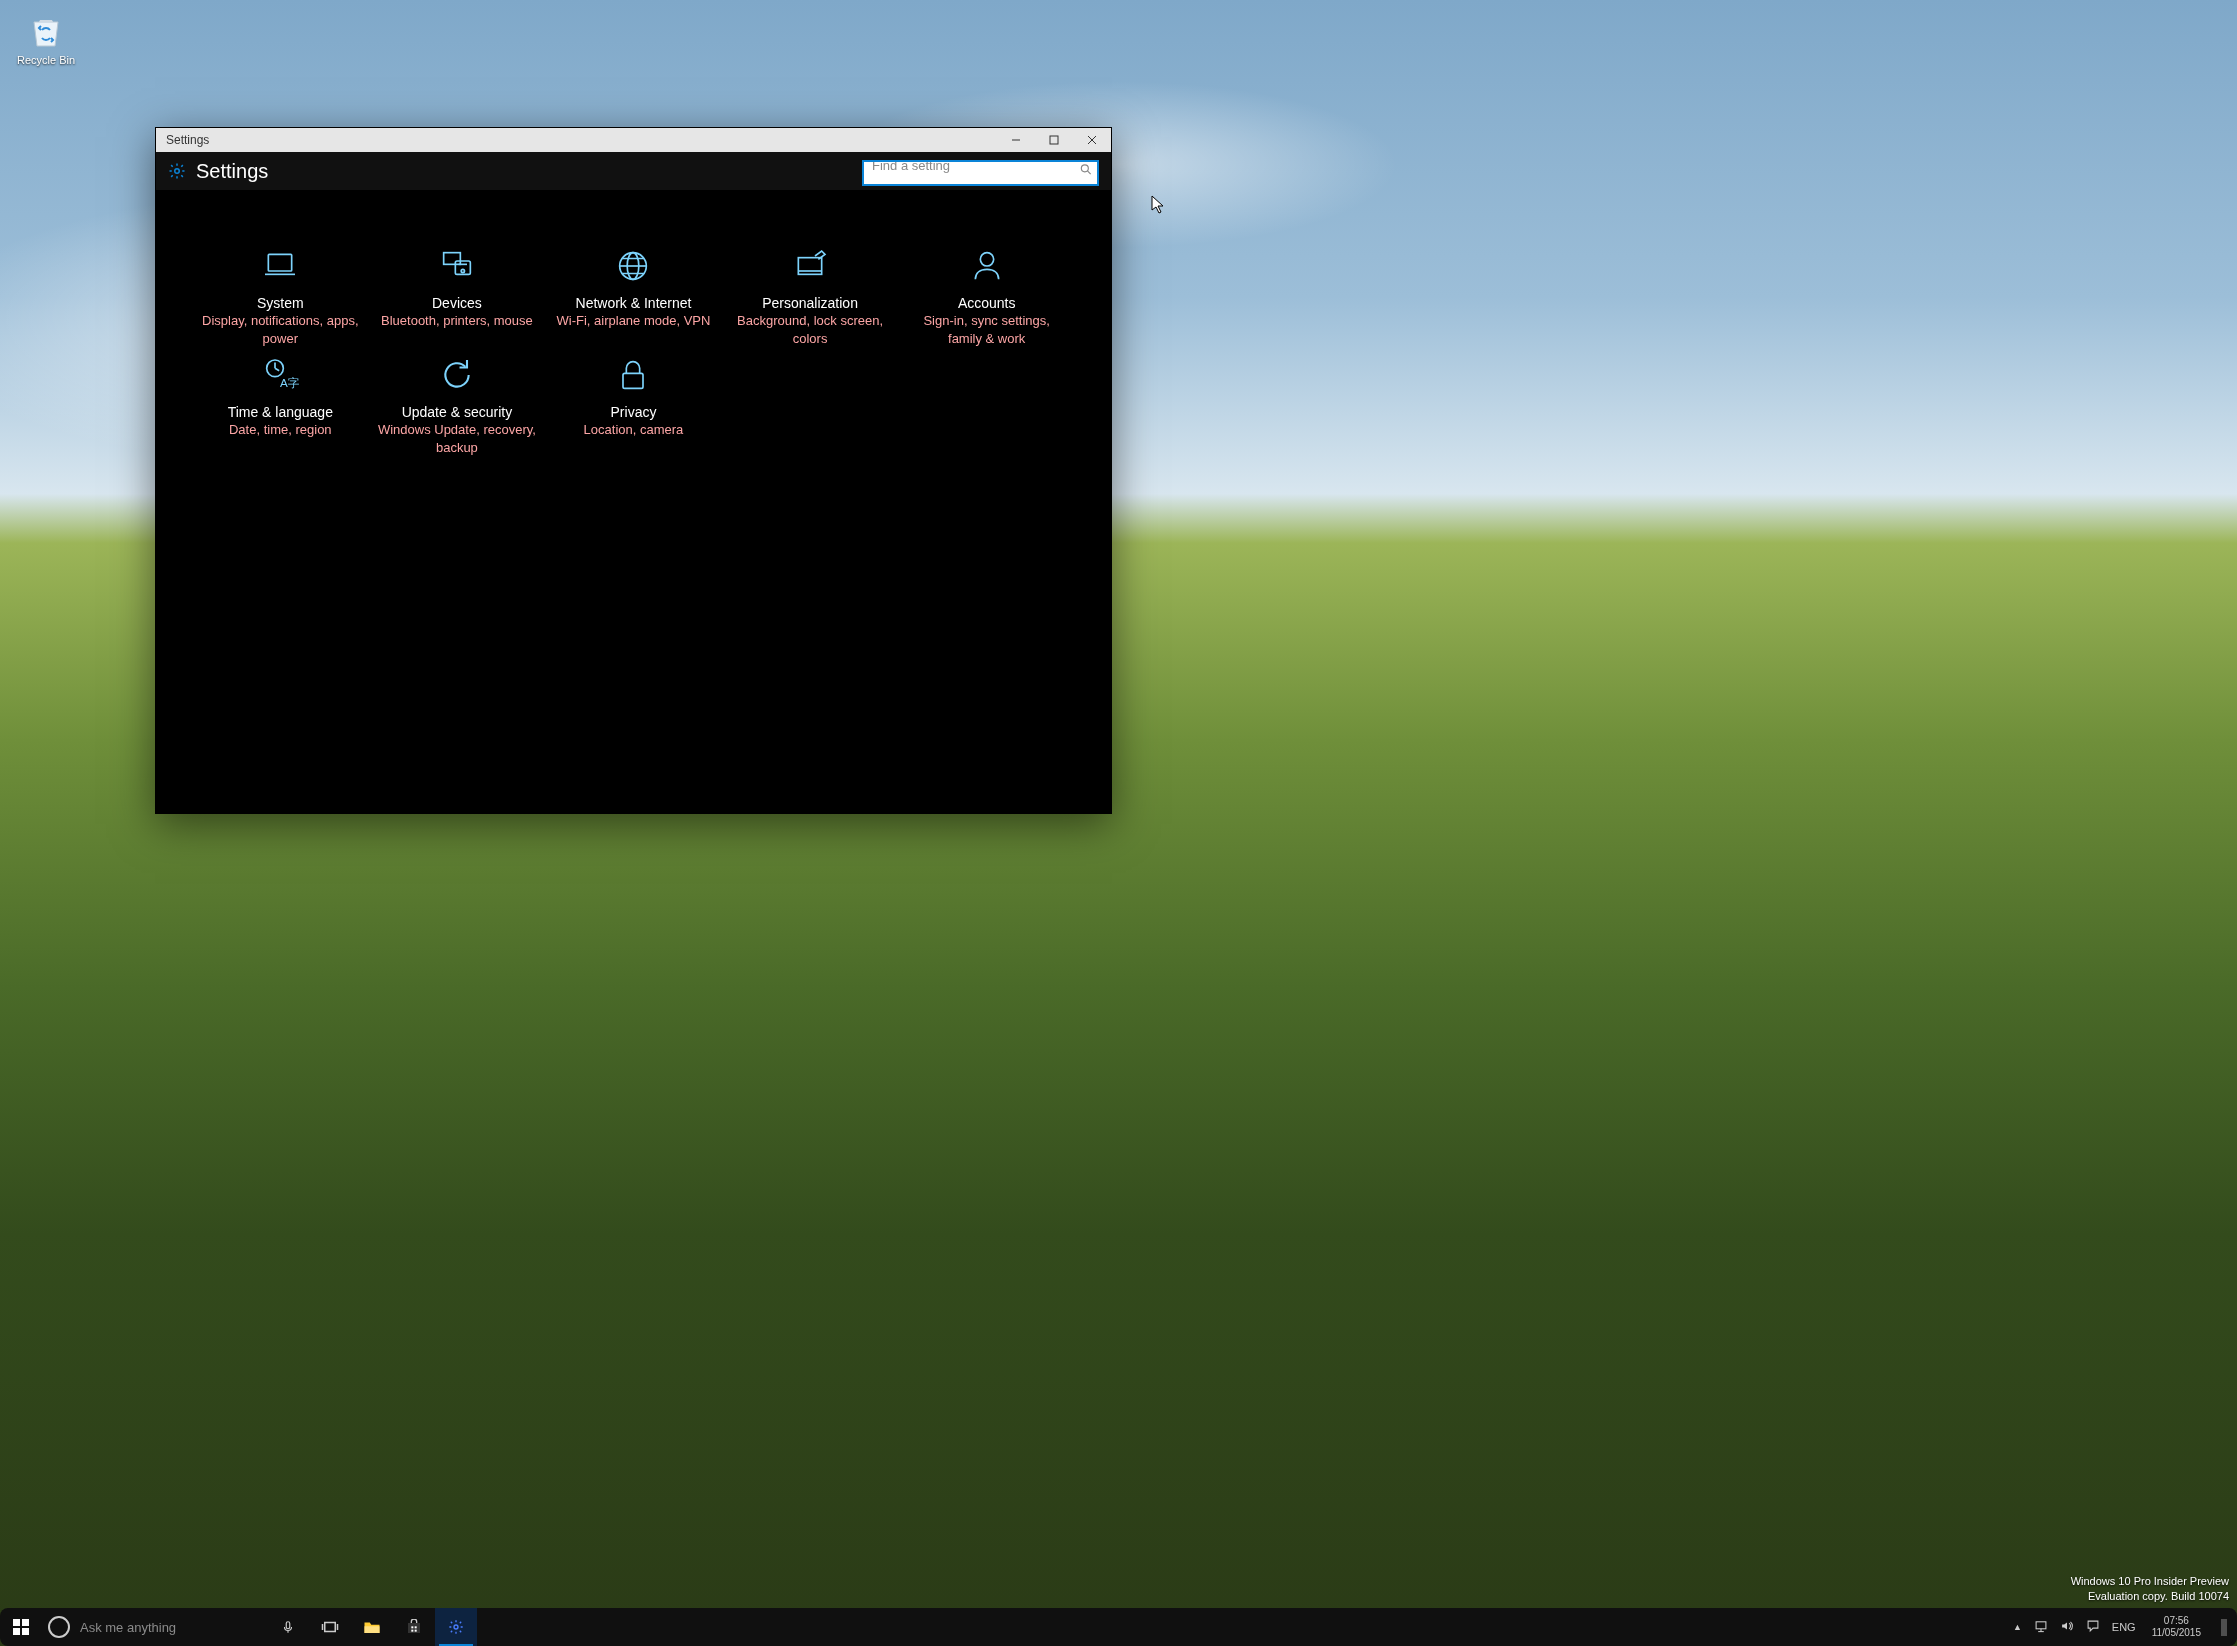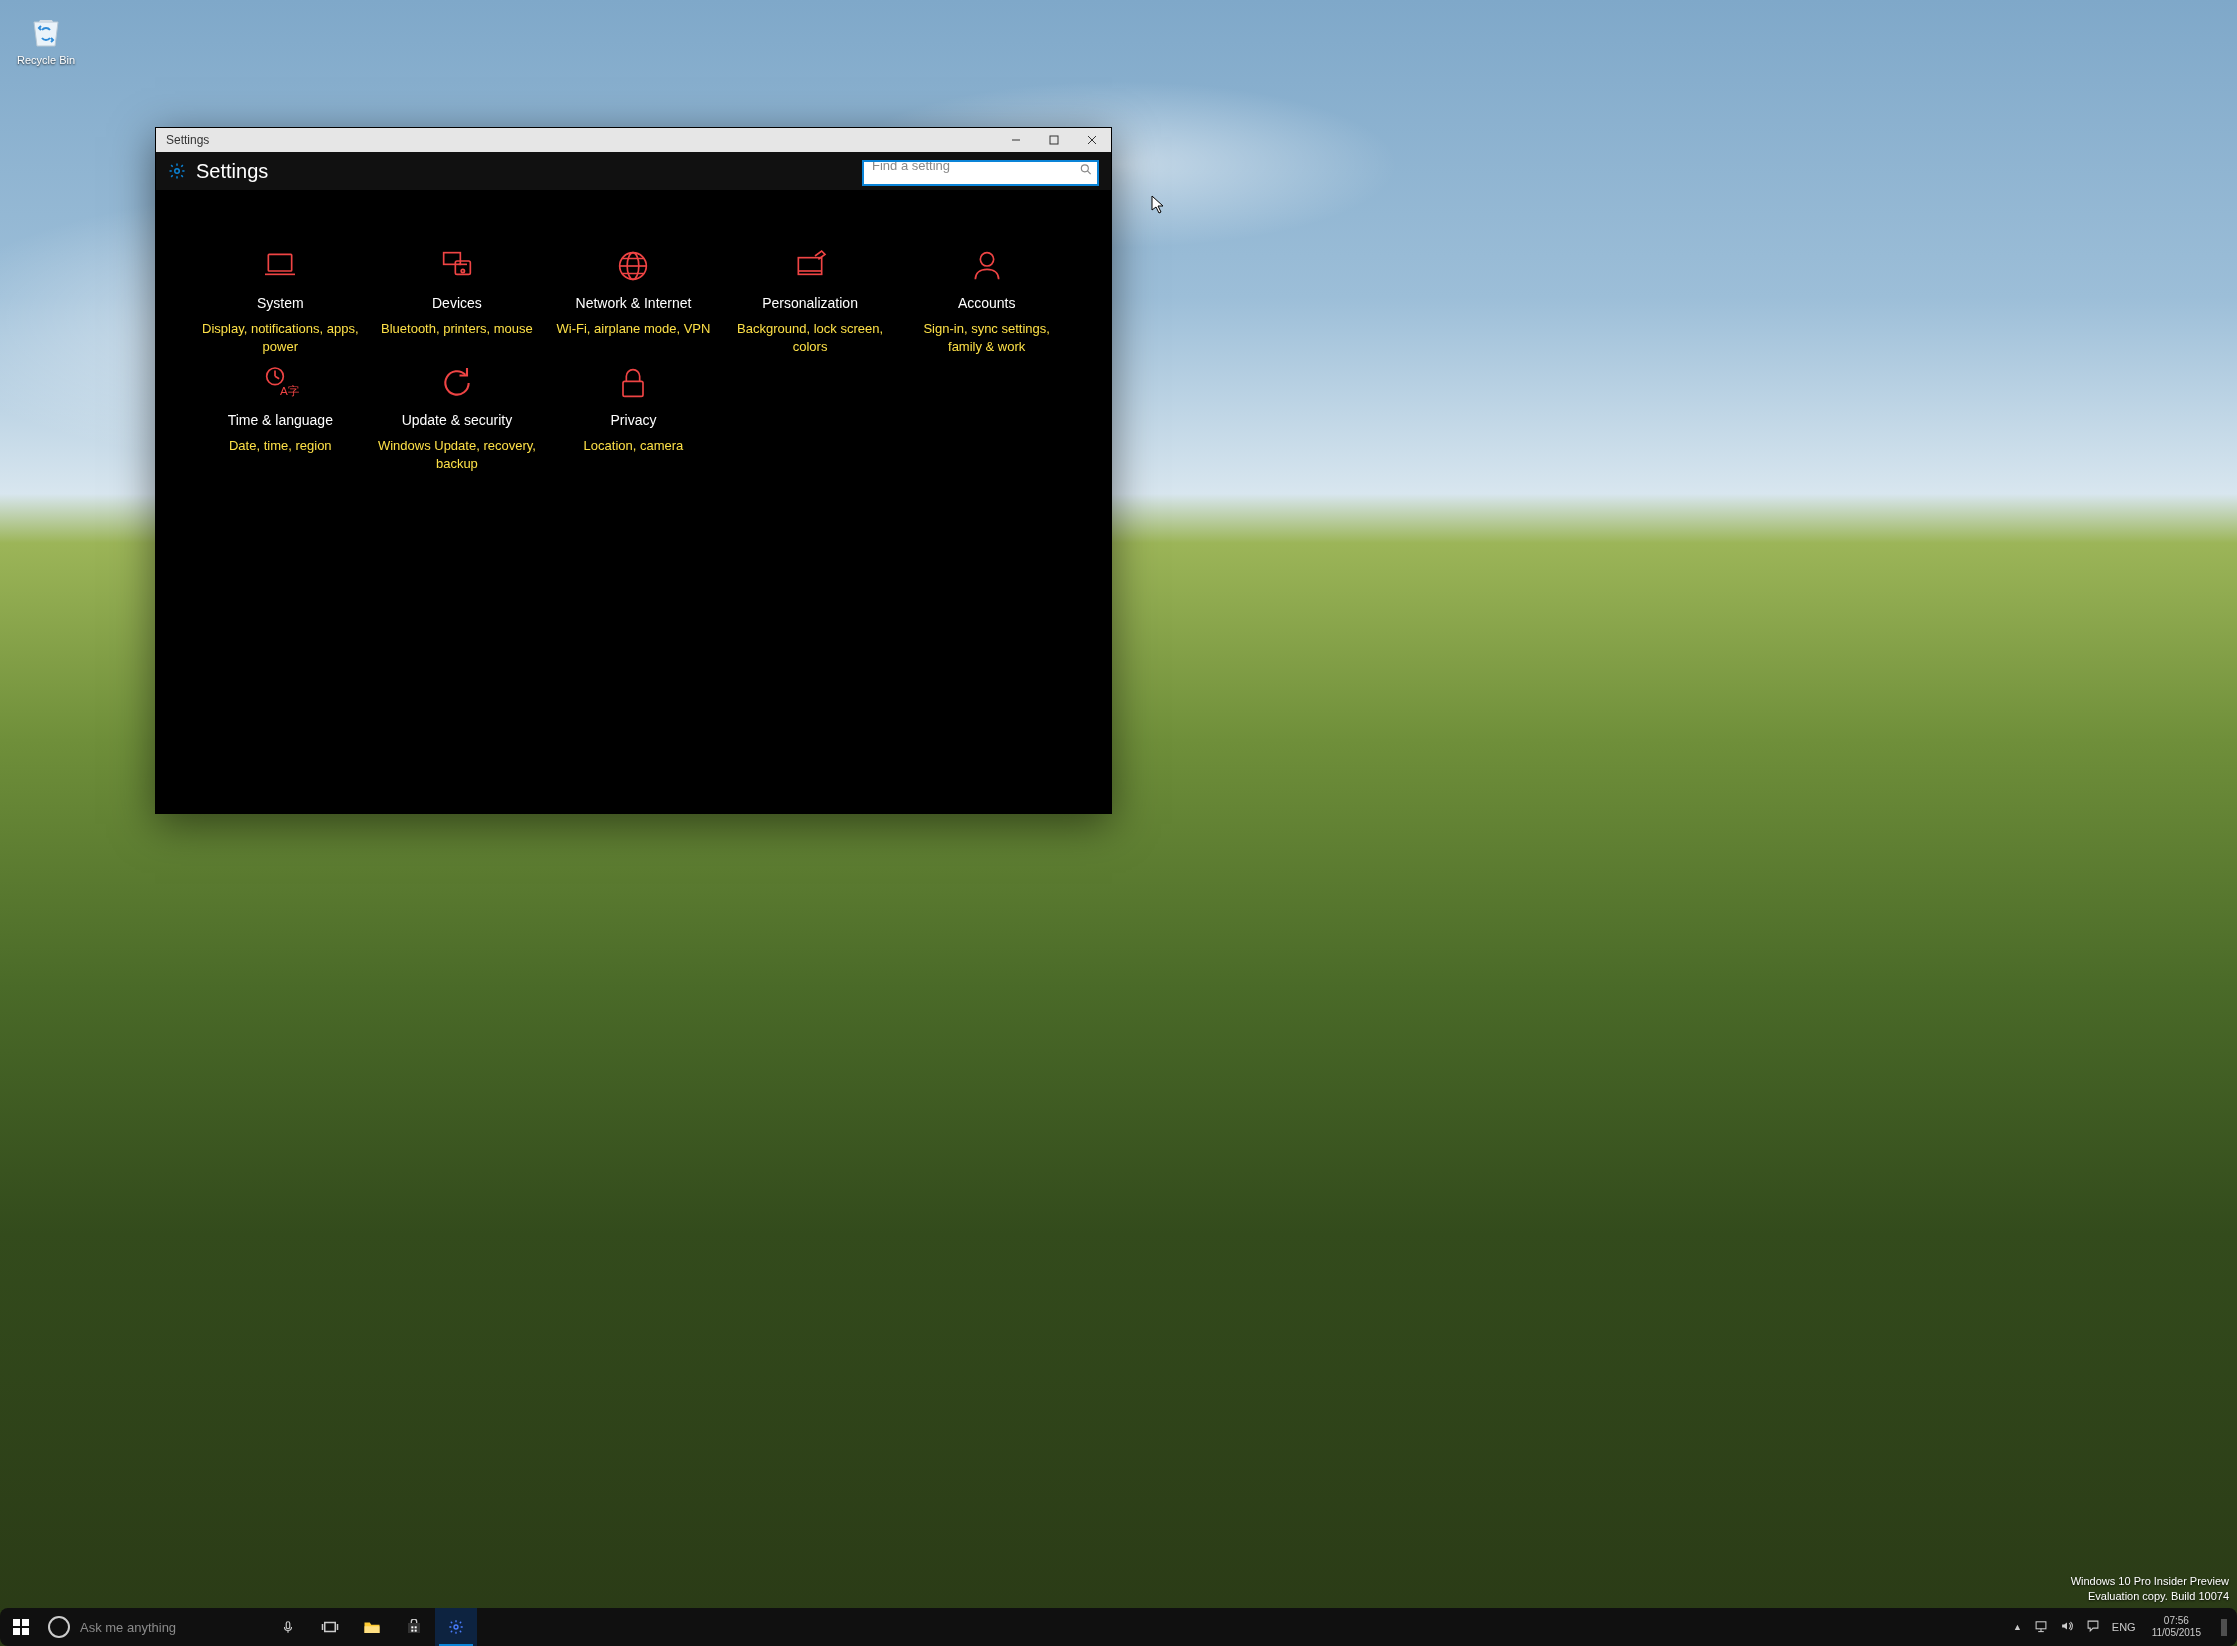--- a/index.html
+++ b/index.html
@@ -129,31 +129,31 @@
     row-gap: 44px;
     justify-items: center;
     gap: 8px;
   }
   .tile {
     width: 159px;
     text-align: center;
     cursor: default;
   }
   .tile .icon {
-    color:#ef4444;
+    color:#7dd3fc;
     height: 40px;
     display:flex; align-items:center; justify-content:center;
     margin-bottom: 8px;
   }
   .tile .icon svg { width:40px; height:40px; }
   .tile .label {
     color:#fff; font-size:14px; line-height:1.3;
   }
   .tile .desc {
-    color:#fde047; font-size:13px; line-height:1.35; margin-top:8px;
+    color:#fca5a5; font-size:13px; line-height:1.35; margin-top:0;
   }
 
   
   .watermark {
     position:absolute;
     right:8px;
     bottom:42px;
     color:#fff;
     font-size:11px;
     text-align:right;

